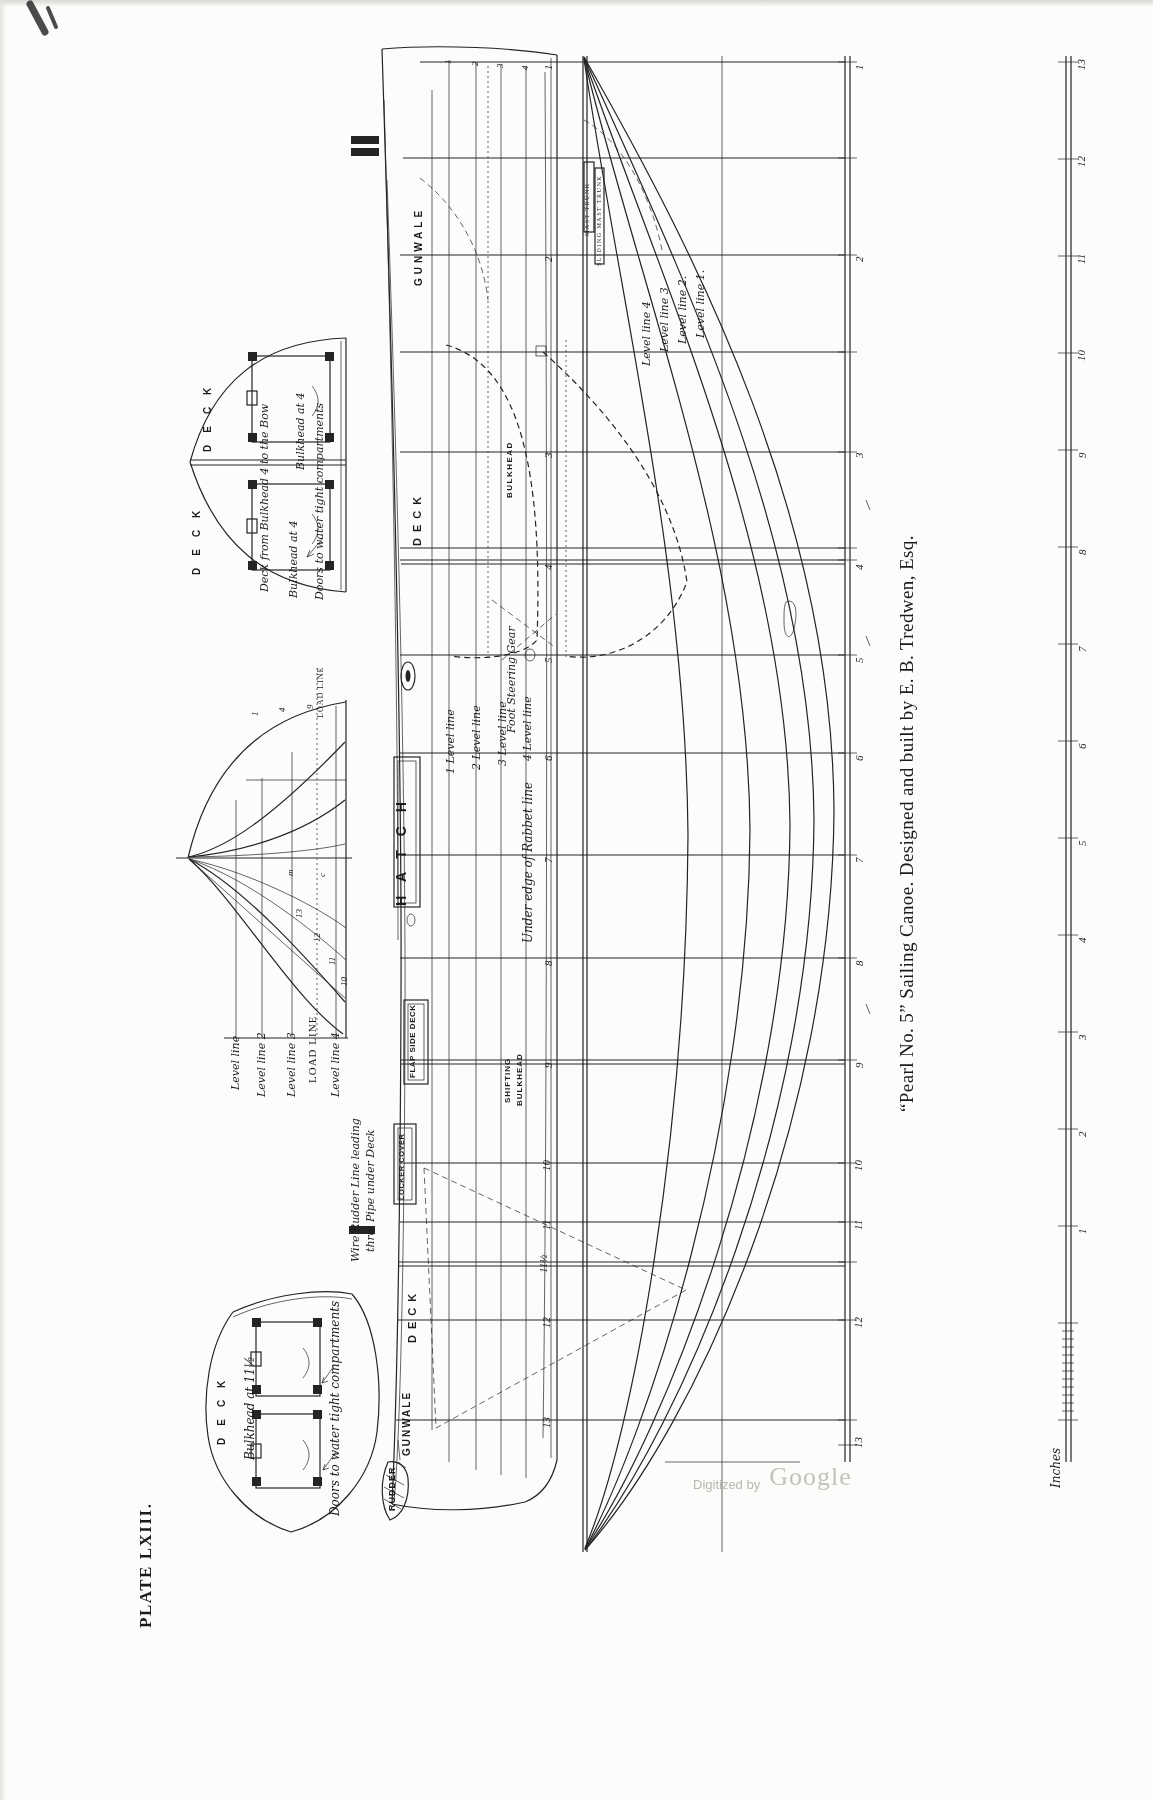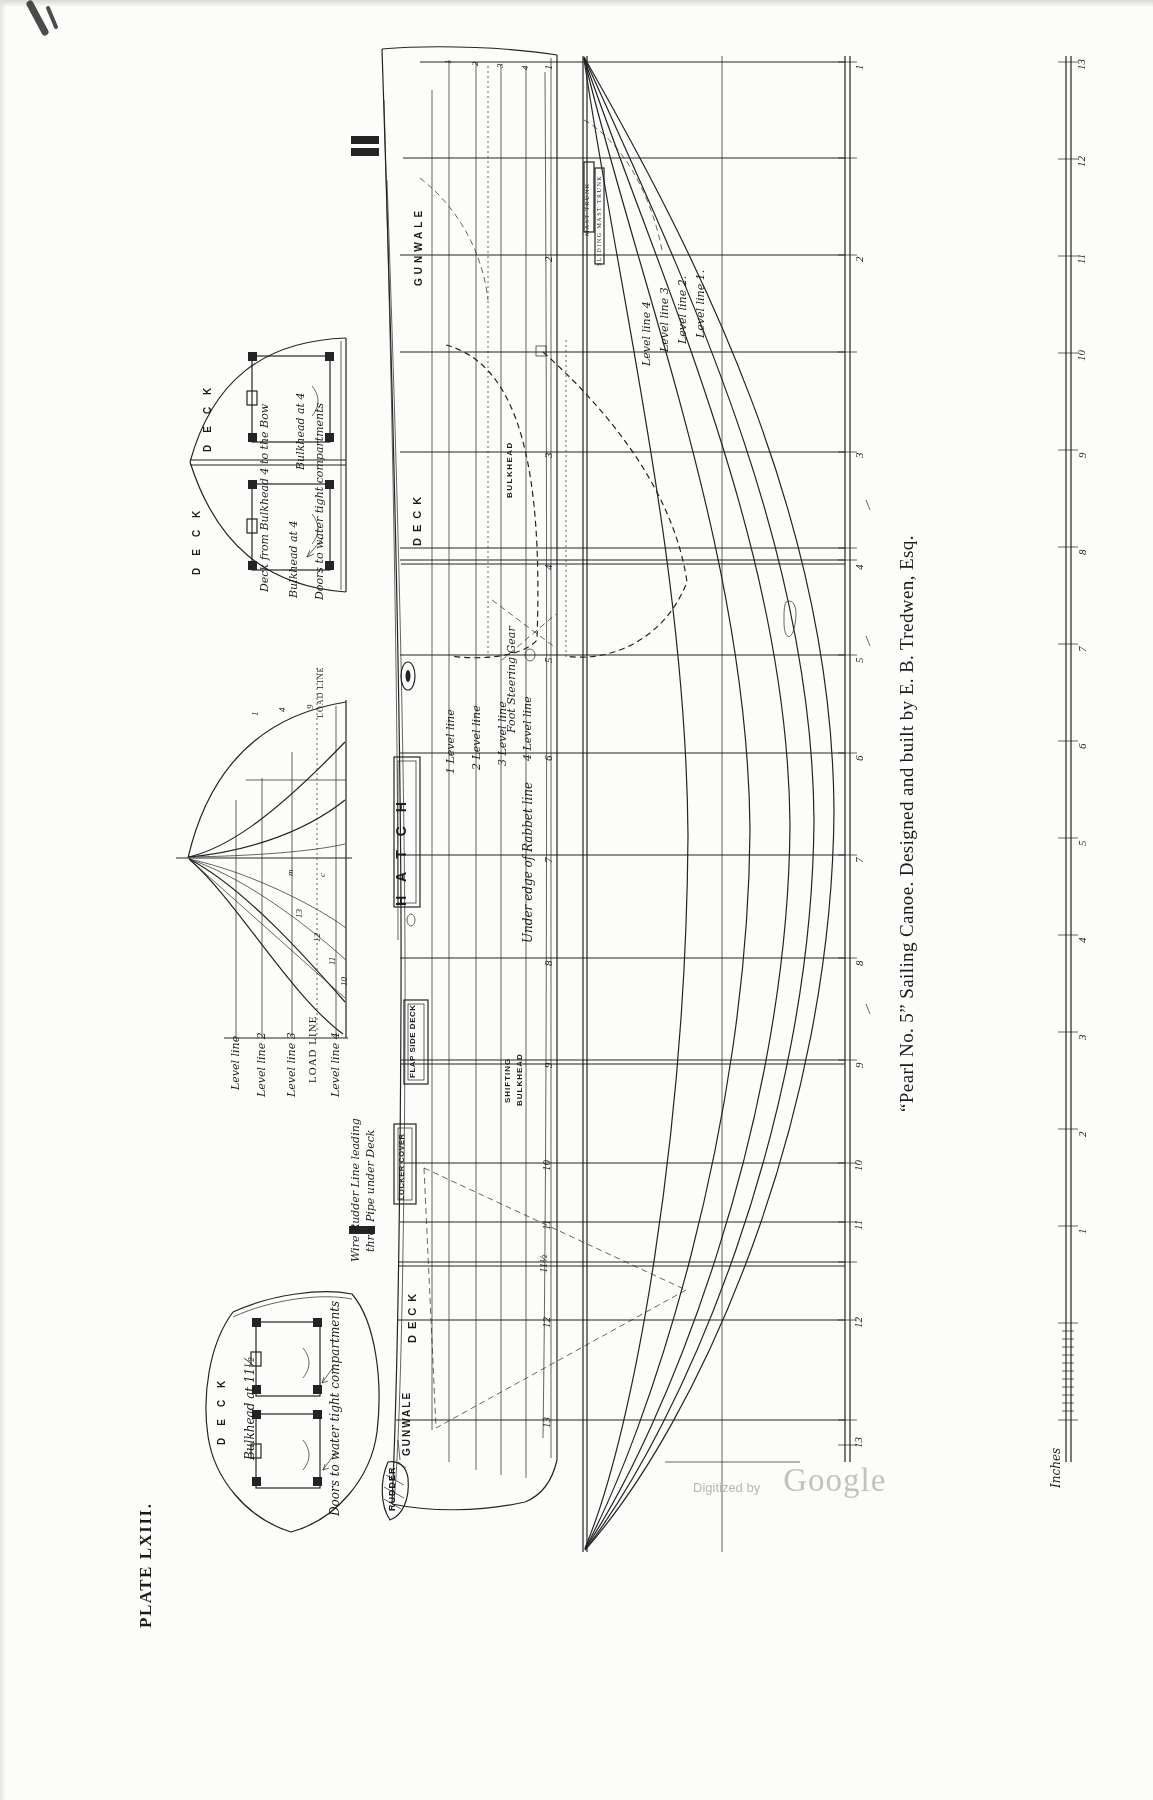--- a/index.html
+++ b/index.html
@@ -17,23 +17,23 @@
   svg.art .dot{stroke-dasharray:2 3;}
   svg.art .smudge{stroke:#2c2c2c;stroke-width:7;stroke-linecap:round;opacity:.85;}
   
   .r{position:absolute;transform:rotate(-90deg);transform-origin:0 0;white-space:nowrap;line-height:1;}
   .caps{font-family:"Liberation Sans",sans-serif;font-weight:700;}
   .script{font-family:"DejaVu Serif",serif;font-style:italic;}
   .num{font-family:"Liberation Serif",serif;font-style:italic;font-size:11px;}
   .tinycaps{font-size:8px;font-style:normal;letter-spacing:1px;font-family:"Liberation Serif",serif;}
   .plate-title{font-size:17px;font-weight:700;letter-spacing:1.5px;}
   .caption{font-size:19px;letter-spacing:.4px;}
-  .watermark{position:absolute;left:693px;top:1462px;display:flex;align-items:center;gap:23px;}
+  .watermark{position:absolute;left:693px;top:1462px;display:flex;align-items:center;gap:9px;}
   .wm-pre{font-family:"Liberation Sans",sans-serif;font-size:13px;color:#b7b7b4;padding-top:14px;}
-  .wm-brand{font-family:"Liberation Serif",serif;font-size:33px;color:#c2c2bf;letter-spacing:1px;}
+  .wm-brand{font-family:"Liberation Serif",serif;font-size:26px;color:#c2c2bf;letter-spacing:1px;}
 </style>
 </head>
 <body>
 
 <div class="page">
   <div class="edge-top"></div>
   <div class="edge-left"></div>
 
   <svg class="art" width="1153" height="1800" viewBox="0 0 1153 1800">
 

